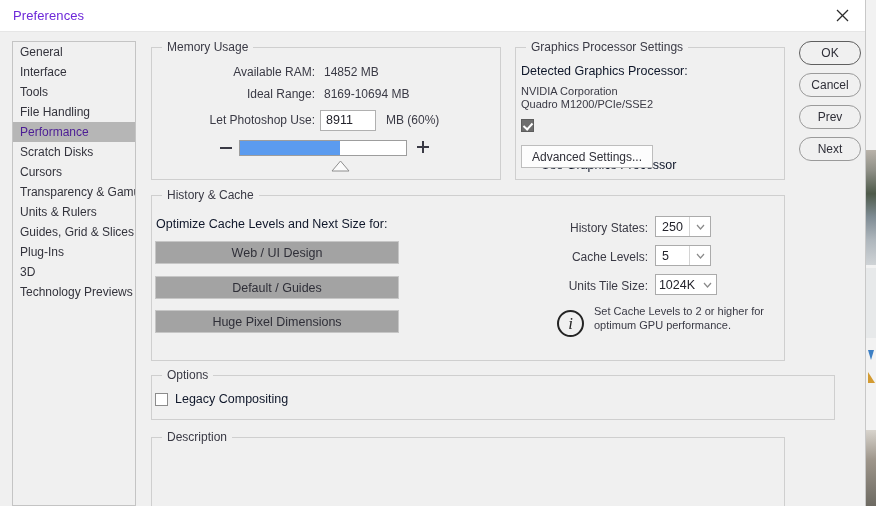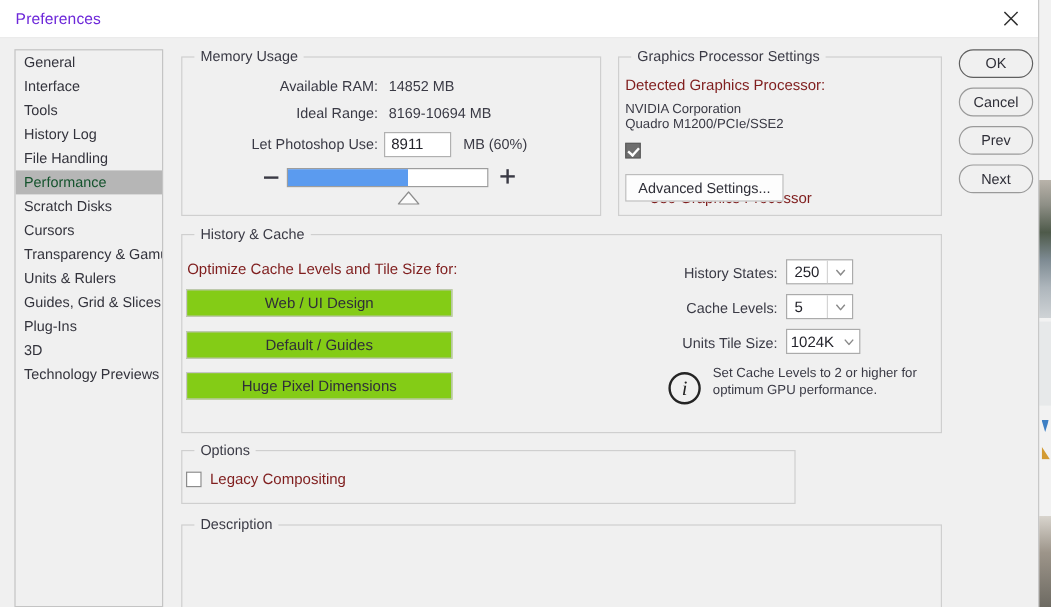--- a/index.html
+++ b/index.html
@@ -26,35 +26,35 @@
     border-right:1px solid #c8c8c8;box-sizing:border-box;}
   .titlebar{position:relative;height:31px;background:#ffffff;border-bottom:1px solid #e6e6e6;}
   .title-text{position:absolute;left:13px;top:8px;font-size:13px;color:#6d28d9;letter-spacing:.1px;}
   .close-btn{position:absolute;right:0;top:0;width:46px;height:31px;display:flex;align-items:center;justify-content:center;cursor:default;}
   .close-btn svg{display:block;}
 
   
   .sidebar{position:absolute;left:12px;top:41px;width:124px;height:465px;
     background:#f0f0f0;border:1px solid #c4c4c4;box-sizing:border-box;overflow:hidden;}
   .side-item{height:20px;line-height:20px;padding-left:7px;font-size:12px;color:#33333c;white-space:nowrap;cursor:default;}
-  .side-item.sel{background:#b6b6b6;color:#14532d;}
+  .side-item.sel{background:#b6b6b6;color:#4c1d95;}
 
   
   .actions{position:absolute;left:799px;top:41px;width:62px;}
   .act-btn{width:62px;height:24px;margin-bottom:8px;border:1px solid #9a9a9a;border-radius:12px;
     background:#f0f0f0;font-family:"Liberation Sans",sans-serif;font-size:12px;color:#2f2f38;
     display:flex;align-items:center;justify-content:center;cursor:default;box-sizing:border-box;}
   .act-btn.primary{border-color:#5f5f5f;}
 
   
   .group{position:absolute;border:1px solid #cfcfcf;box-sizing:border-box;background:transparent;}
   .group > .legend{position:absolute;top:-8px;left:10px;padding:0 5px;background:#f0f0f0;
     font-size:12px;color:#3a3a45;white-space:nowrap;}
 
-  .lbl{font-size:12px;color:#7f1d1d;white-space:nowrap;}
+  .lbl{font-size:12px;color:#0f172a;white-space:nowrap;}
   .lbl-r{font-size:12px;color:#3a3a45;white-space:nowrap;text-align:right;}
   .val{font-size:12px;color:#3a3a45;white-space:nowrap;}
   .small{font-size:11px;color:#3a3a45;white-space:nowrap;}
 
   
   .mem-input{position:absolute;left:320px;top:110px;width:56px;height:21px;background:#fff;
     border:1px solid #b0b0b0;box-sizing:border-box;font-size:12.5px;color:#23232b;
     padding:0 0 0 5px;line-height:19px;}
   .slider-minus{position:absolute;left:218px;top:140px;width:16px;height:16px;}
   .slider-plus{position:absolute;left:415px;top:139px;width:16px;height:16px;}
@@ -66,21 +66,21 @@
   
   .chk{position:absolute;width:13px;height:13px;border:1px solid #8c8c8c;box-sizing:border-box;background:#fff;}
   .chk.on{background:#6e6e6e;border-color:#5d5d5d;}
   .chk.on:after{content:"";position:absolute;left:3px;top:1px;width:4px;height:7px;
     border:solid #fff;border-width:0 2px 2px 0;transform:rotate(42deg);}
   .adv-btn{position:absolute;left:521px;top:145px;width:132px;height:23px;background:#fdfdfd;
     border:1px solid #bdbdbd;box-sizing:border-box;font-size:12px;color:#2f2f38;
     display:flex;align-items:center;justify-content:center;cursor:default;}
 
   
-  .hc-btn{position:absolute;left:155px;width:222px;height:23px;background:#84cc16;
+  .hc-btn{position:absolute;left:155px;width:244px;height:23px;background:#a3a3a3;
     border:1px solid #c6c6c6;box-sizing:border-box;font-size:12.5px;color:#2f2f38;
     display:flex;align-items:center;justify-content:center;cursor:default;}
 
   
   .sel-box{position:absolute;height:21px;background:#ffffff;border:1px solid #ababab;
     box-sizing:border-box;display:flex;align-items:center;cursor:default;}
   .sel-box .sv{font-size:12.5px;color:#23232b;padding-left:6px;flex:1;white-space:nowrap;}
   .sel-box .sarrow{width:20px;height:100%;display:flex;align-items:center;justify-content:center;
     border-left:1px solid #d4d4d4;}
   .sel-box.noborder .sarrow{border-left:none;width:18px;}
@@ -112,21 +112,20 @@
           <line x1="1" y1="1" x2="12" y2="12" stroke="#2c2c2c" stroke-width="1.2"></line>
           <line x1="12" y1="1" x2="1" y2="12" stroke="#2c2c2c" stroke-width="1.2"></line>
         </svg>
       </div>
     </div>
 
     <div class="sidebar">
       <div class="side-item">General</div>
       <div class="side-item">Interface</div>
       <div class="side-item">Tools</div>
-      <div class="side-item">History Log</div>
       <div class="side-item">File Handling</div>
       <div class="side-item sel">Performance</div>
       <div class="side-item">Scratch Disks</div>
       <div class="side-item">Cursors</div>
       <div class="side-item">Transparency &amp; Gamut</div>
       <div class="side-item">Units &amp; Rulers</div>
       <div class="side-item">Guides, Grid &amp; Slices</div>
       <div class="side-item">Plug-Ins</div>
       <div class="side-item">3D</div>
       <div class="side-item">Technology Previews</div>
@@ -180,21 +179,21 @@
     <div class="small" style="position:absolute;left:521px;top:98px;">Quadro M1200/PCIe/SSE2</div>
 
     <div class="chk on" style="left:521px;top:119px;"></div>
     <div class="lbl" style="position:absolute;left:541px;top:118px;font-size:12.5px;margin-top:40px;">Use Graphics Processor</div>
 
     <div class="adv-btn">Advanced Settings...</div>
 
     <div class="group" style="left:151px;top:195px;width:634px;height:166px;">
       <div class="legend">History &amp; Cache</div>
     </div>
-    <div class="lbl" style="position:absolute;left:156px;top:217px;font-size:12.5px;">Optimize Cache Levels and Tile Size for:</div>
+    <div class="lbl" style="position:absolute;left:156px;top:217px;font-size:12.5px;">Optimize Cache Levels and Next Size for:</div>
 
     <div class="hc-btn" style="top:241px;">Web / UI Design</div>
     <div class="hc-btn" style="top:276px;">Default / Guides</div>
     <div class="hc-btn" style="top:310px;">Huge Pixel Dimensions</div>
 
     <div class="lbl-r" style="position:absolute;left:520px;top:221px;width:128px;">History States:</div>
     <div class="sel-box" style="left:655px;top:216px;width:56px;">
       <span class="sv">250</span>
       <span class="sarrow">
         <svg width="9" height="6" viewBox="0 0 9 6">
@@ -220,21 +219,21 @@
         <svg width="9" height="6" viewBox="0 0 9 6">
             <path d="M1 1 L4.5 5 L8 1" fill="none" stroke="#8a8a8a" stroke-width="1.2"></path>
           </svg>
       </span>
     </div>
 
     <div class="info-icon">i</div>
     <div class="small" style="position:absolute;left:594px;top:305px;">Set Cache Levels to 2 or higher for</div>
     <div class="small" style="position:absolute;left:594px;top:319px;">optimum GPU performance.</div>
 
-    <div class="group" style="left:151px;top:375px;width:512px;height:45px;">
+    <div class="group" style="left:151px;top:375px;width:684px;height:45px;">
       <div class="legend">Options</div>
     </div>
     <div class="chk" style="left:155px;top:393px;"></div>
     <div class="lbl" style="position:absolute;left:175px;top:392px;font-size:12.5px;">Legacy Compositing</div>
 
     <div class="group" style="left:151px;top:437px;width:634px;height:80px;">
       <div class="legend">Description</div>
     </div>
     <div class="small" style="position:absolute;left:160px;top:458px;"></div>
 

